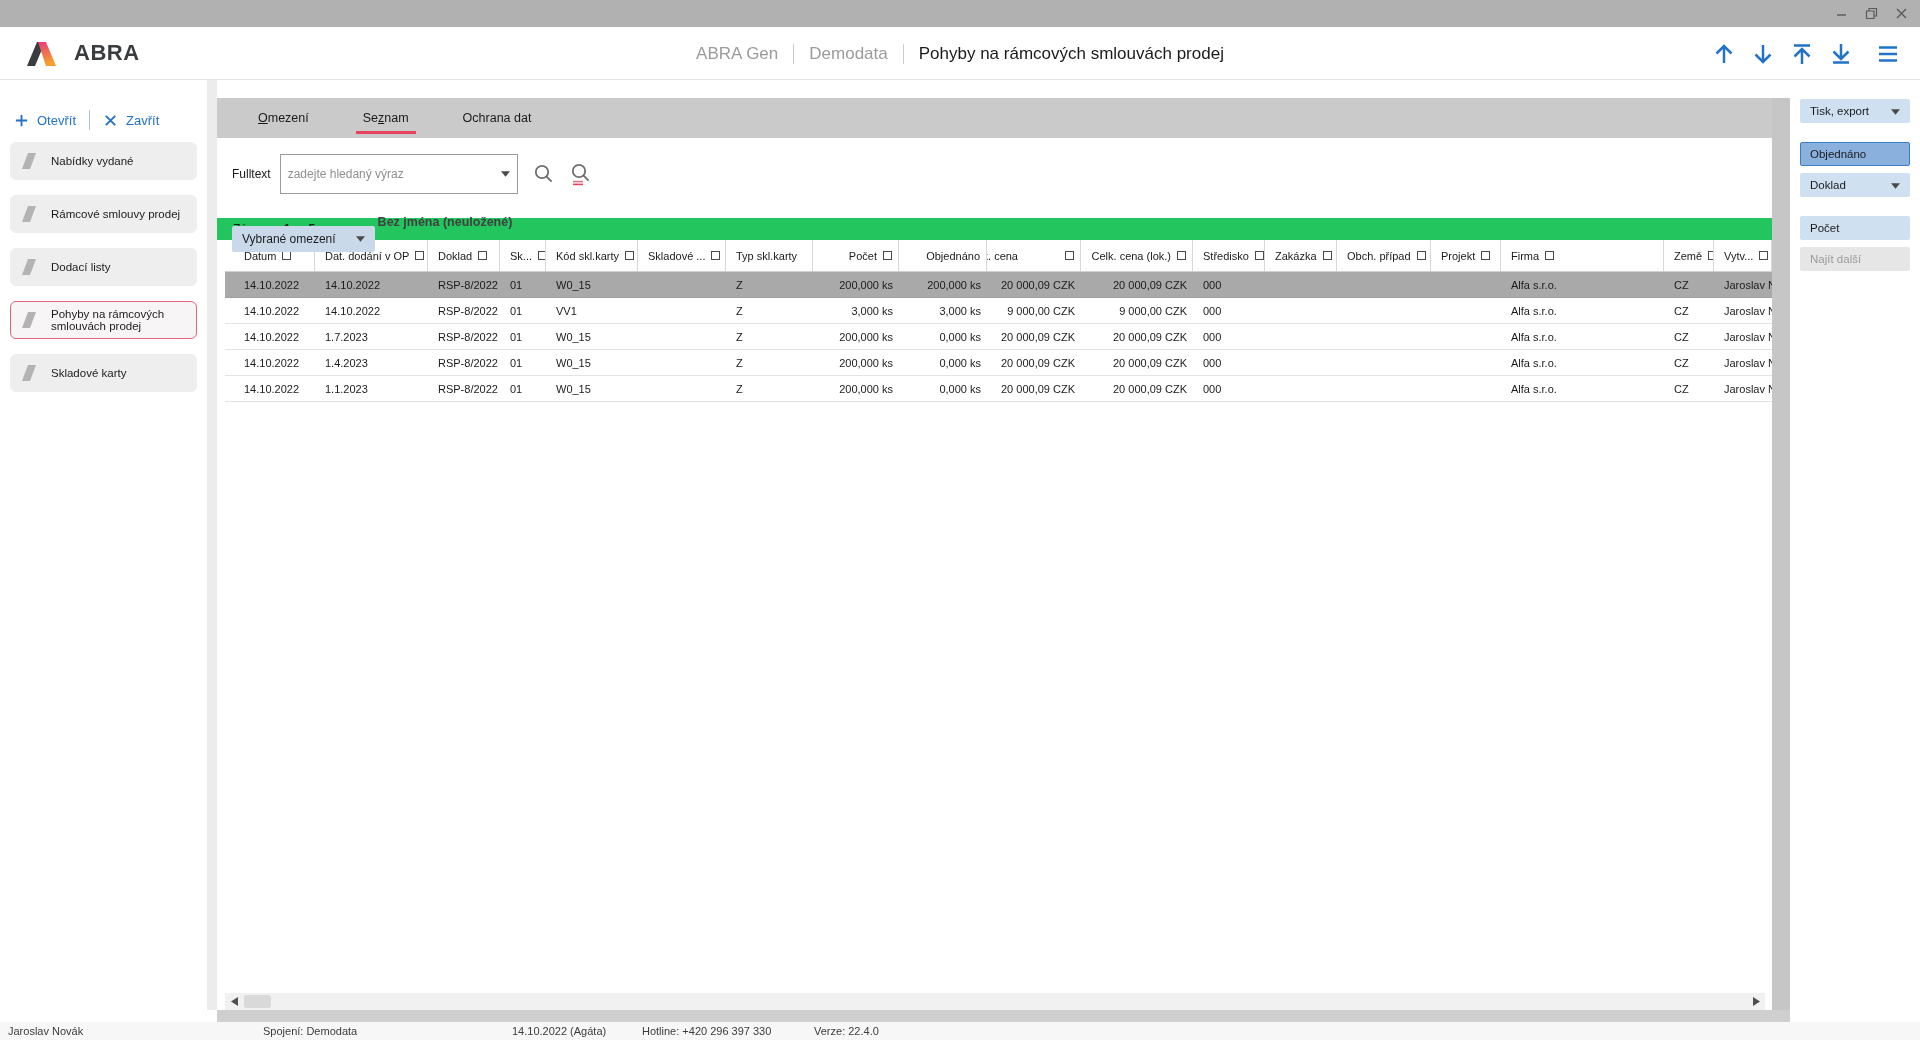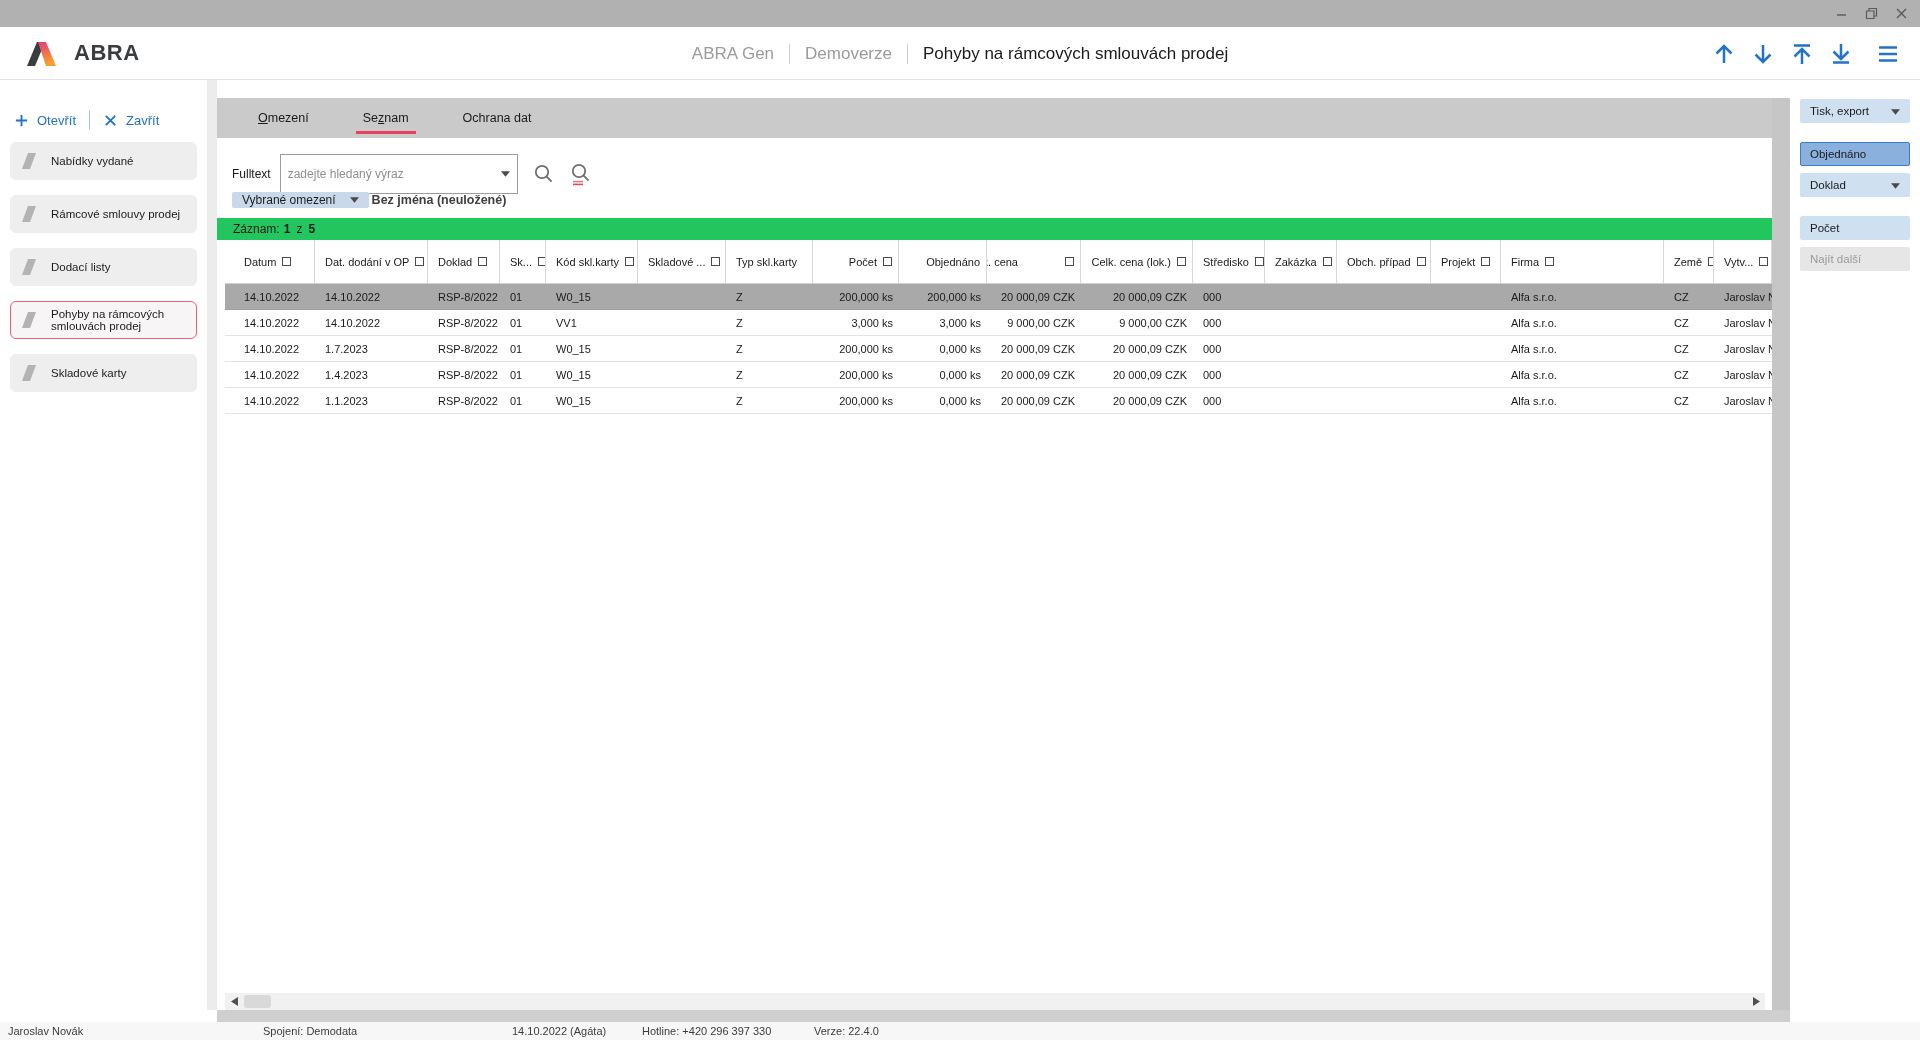--- a/index.html
+++ b/index.html
@@ -51,30 +51,30 @@
   .ft-row { position:absolute; left:15px; top:16px; display:flex; align-items:center; }
   .ft-label { font-size:12px; color:#1c1c1c; margin-right:9px; }
   .combo { width:238px; height:40px; border:1px solid #9c9c9c; background:#fff; display:flex; align-items:center; }
   .combo input { flex:1; min-width:0; border:none; outline:none; font-size:12px; color:#444; padding:0 7px; font-family:inherit; background:transparent; }
   .combo input::placeholder { color:#8f8f8f; }
   .combo-arrow { width:22px; display:flex; justify-content:center; cursor:pointer; }
   .combo-arrow svg { width:9px; height:6px; }
   .search-ic { margin-left:15px; width:22px; height:23px; cursor:pointer; }
   .search-ic svg { width:22px; height:23px; }
   .restr-row { position:absolute; left:15px; top:54px; display:flex; align-items:center; }
-  .btn-restr { height:16px; background:#c9d9ea; border-radius:2px; display:flex; align-items:center; padding:0 10px; font-size:12px; color:#1c1c1c; gap:14px; cursor:pointer; }
+  .btn-restr { height:26px; background:#c9d9ea; border-radius:2px; display:flex; align-items:center; padding:0 10px; font-size:12px; color:#1c1c1c; gap:20px; cursor:pointer;margin-top:34px; }
   .btn-restr svg { width:9px; height:6px; }
   .bold-name { font-weight:bold; font-size:12.5px; color:#404040; margin-left:3px; }
 
   .record-bar { height:22px; background:#22c55e; display:flex; align-items:center; padding-left:16px; font-size:12px; color:#1b1b1b; flex:none; }
   .record-bar b { margin:0 4px; }
   .record-bar .of { margin:0 2px; }
 
   .table-wrap { margin-left:8px; width:1547px; flex:none; }
-  .thead { height:44px; display:flex; background:#fff; border-bottom:1px solid #cfcfcf;text-align:center; }
+  .thead { height:32px; display:flex; background:#fff; border-bottom:1px solid #cfcfcf;text-align:center; }
   .th { display:flex; align-items:center; gap:6px; padding:0 4px 0 10px; font-size:11px; color:#1b1b1b; border-right:1px solid #d8d8d8; overflow:hidden; white-space:nowrap; cursor:pointer; }
   .th:first-child { padding-left:19px; }
   .th.right { justify-content:flex-end; padding-right:6px; }
   .sq { flex:none; width:9px; height:9px; border:1px solid #4a4a4a; background:#fff; }
   .tr { height:26px; display:flex; background:#fff; border-bottom:1px solid #e3e3e3; font-size:11px; color:#1b1b1b; cursor:pointer; }
   .tr.selected { background:#a9a9a9; border-bottom-color:#9f9f9f; }
   .td { display:flex; align-items:center; padding:0 6px 0 10px; white-space:nowrap; overflow:hidden; }
   .td:first-child { padding-left:19px; }
   .td.right { justify-content:flex-end; padding-right:6px; }
 
@@ -141,21 +141,21 @@
           </linearGradient>
         </defs>
         <polygon points="2,27 12,3 20,3 10,27" fill="#3a3d40"></polygon>
         <polygon points="13,3 21,3 31,27 21,27" fill="url(#lg)"></polygon>
       </svg>
       <span class="logo-text">ABRA</span>
     </div>
     <div class="crumb">
       <span class="muted">ABRA Gen</span>
       <span class="csep"></span>
-      <span class="muted">Demoverze</span>
+      <span class="muted">Demodata</span>
       <span class="csep"></span>
       <span class="ptitle">Pohyby na rámcových smlouvách prodej</span>
     </div>
     <div class="header-icons" id="header-icons">
         <span class="header-icon"><svg viewBox="0 0 24 24">
             <path d="M12 21V5M4.5 11.5L12 4l7.5 7.5" fill="none" stroke="#2273c8" stroke-width="2.5"></path>
           </svg></span>
         <span class="header-icon"><svg viewBox="0 0 24 24">
             <path d="M12 3v16M4.5 12.5L12 20l7.5-7.5" fill="none" stroke="#2273c8" stroke-width="2.5"></path>
           </svg></span>

